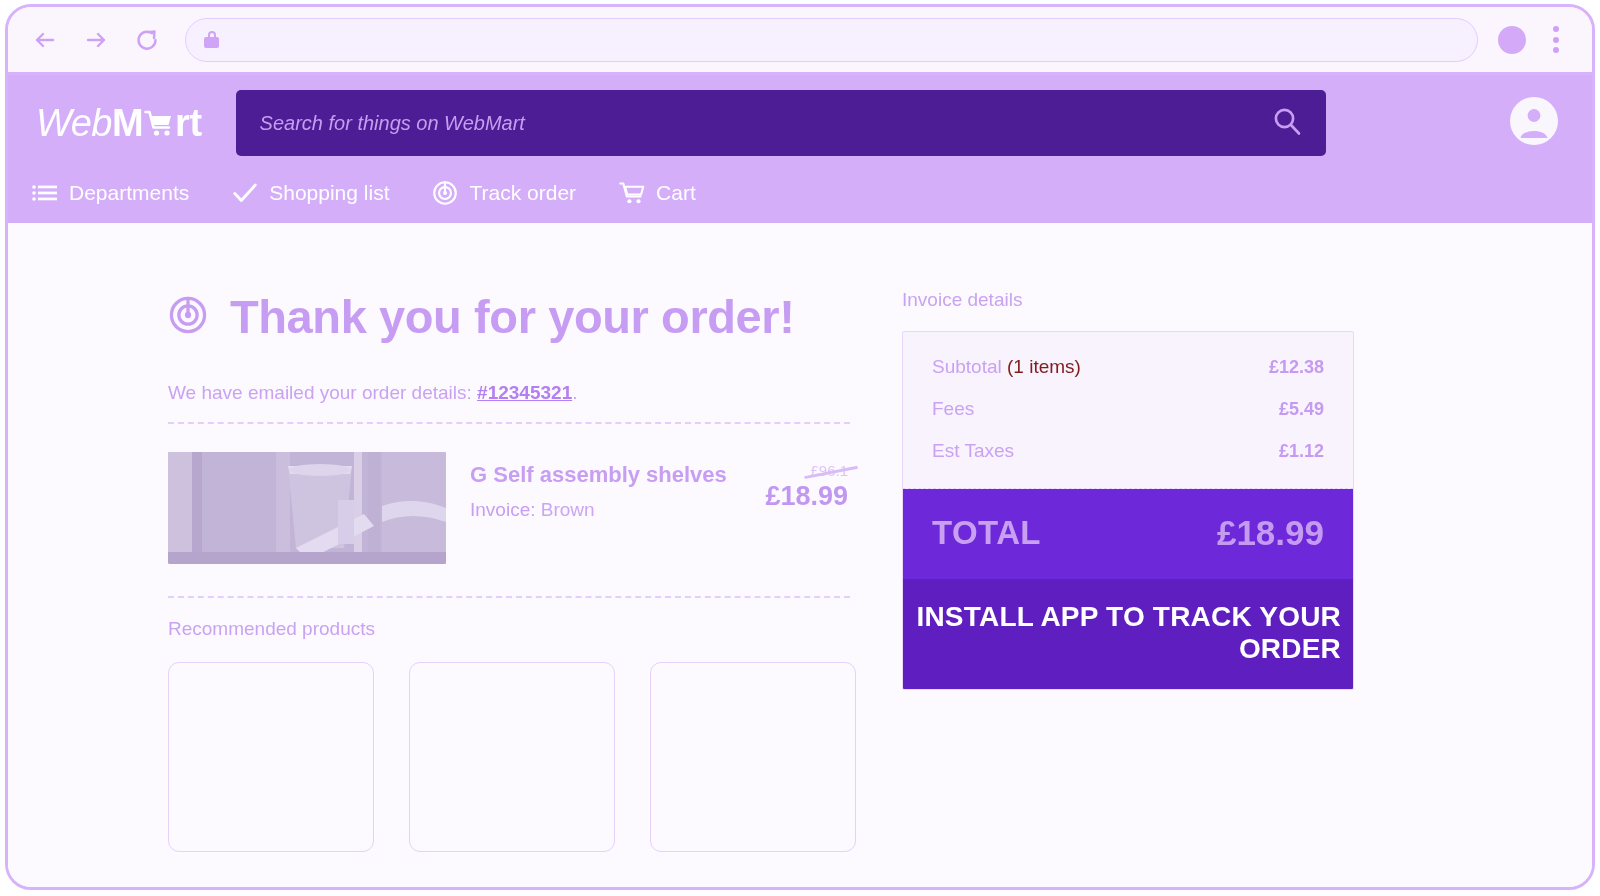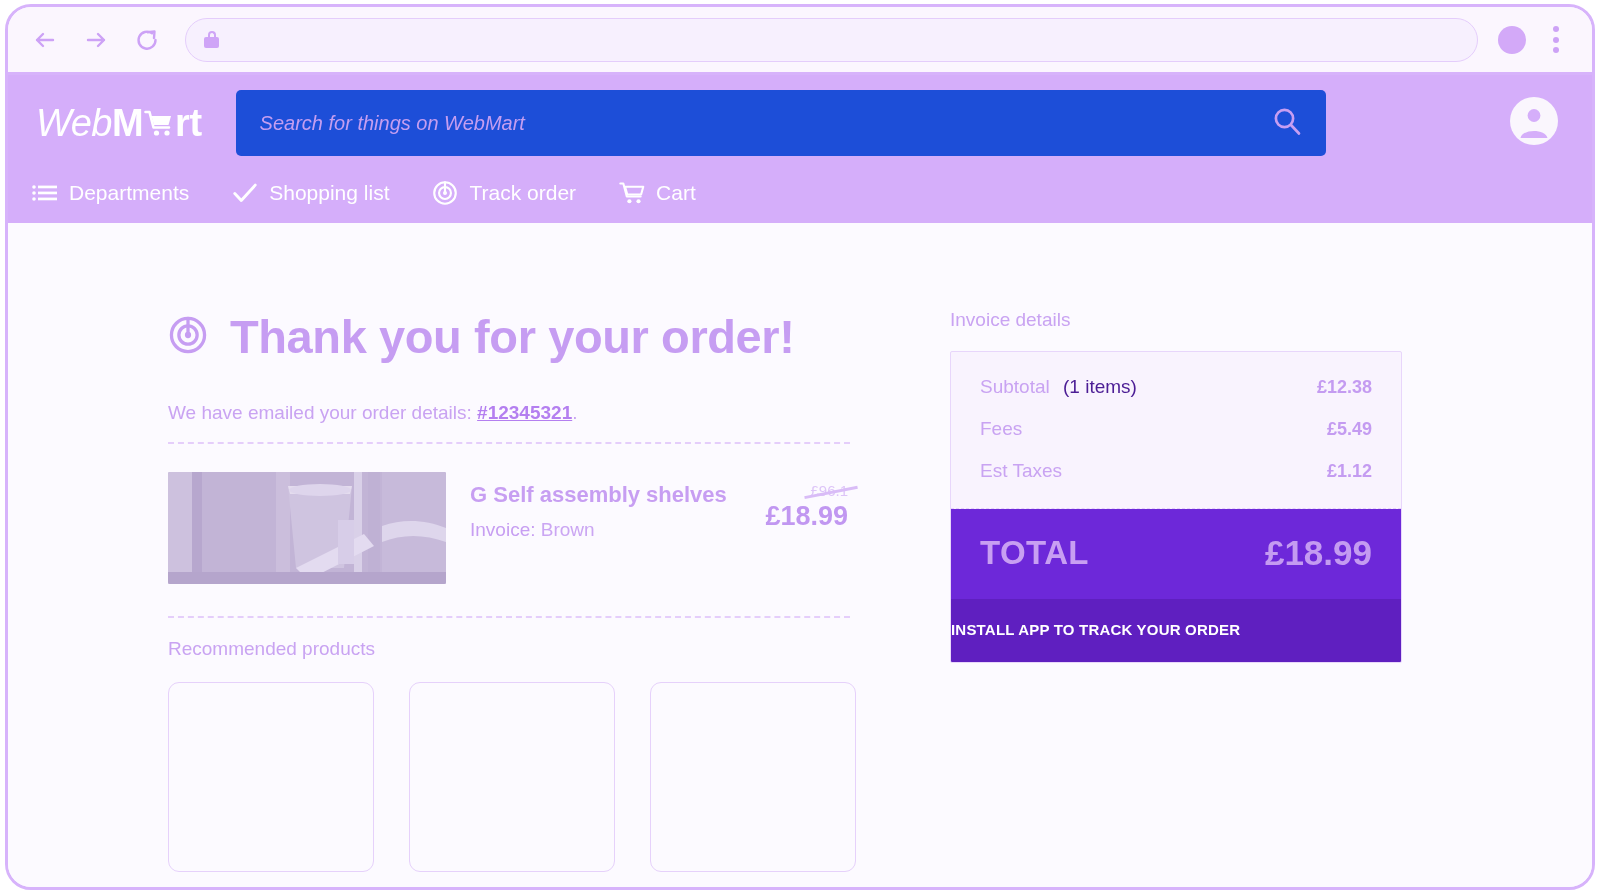--- a/index.html
+++ b/index.html
@@ -135,21 +135,21 @@
     position: relative;
     margin: 0 1px;
     transform: translateY(2px);
   }
   .logo .rt { font-weight: 800; }
 
   .search-wrap {
     flex: 0 0 1090px;
     height: 66px;
     margin-left: 34px;
-    background: #1d4ed8;
+    background: #4c1d95;
     border-radius: 5px;
     display: flex;
     align-items: center;
     padding: 0 22px 0 24px;
     cursor: text;
   }
   .search-input-fake {
     flex: 1;
     font-size: 20px;
     font-style: italic;
@@ -191,24 +191,24 @@
     position: absolute;
     left: 0; top: 216px;
     right: 0; bottom: 0;
     background: #fcfaff;
     overflow: hidden;
   }
 
   .content {
     position: absolute;
     left: 160px;
-    top: 86px;
+    top: 66px;
     width: 1248px;
     display: flex;
-    gap: 100px;
+    gap: 52px;
   }
 
   .col-left { width: 682px; flex: 0 0 682px; }
   .col-right { width: 452px; flex: 0 0 452px; }
 
   
   .thanks-row {
     display: flex;
     align-items: center;
     gap: 22px;
@@ -335,21 +335,21 @@
   }
   .invoice-rows { padding: 24px 29px 26px 29px; }
   .inv-row {
     display: flex;
     align-items: baseline;
     justify-content: space-between;
     margin-bottom: 20px;
   }
   .inv-row:last-child { margin-bottom: 0; }
   .inv-label { font-size: 19px; color: #c9a3f2; }
-  .inv-label .muted { color: #4c1d95; margin-left: 8px; }
+  .inv-label .muted { color: #7f1d1d; }
   .inv-value { font-size: 18px; font-weight: 700; color: #c49bf1; }
 
   .inv-divider { border-top: 1.4px dashed #e6d1fb; }
 
   .total-row {
     display: flex;
     align-items: center;
     justify-content: space-between;
     padding: 24px 29px 26px 29px;
     background: #6d28d9;
@@ -366,25 +366,25 @@
     color: #c49bf1;
   }
 
   .install-btn {
     display: block;
     width: 100%;
     border: none;
     background: #5f1fc0;
     color: #ffffff;
     font-family: "Liberation Sans", sans-serif;
-    font-size: 15px;
+    font-size: 28px;
     font-weight: 700;
     letter-spacing: 0.2px;
-    padding: 22px 4px 24px 0;
-    text-align: left;
+    padding: 22px 12px 24px 0;
+    text-align: right;
     cursor: pointer;
   }
 </style>
 </head>
 <body>
 
 <div class="browser-window">
 
   <div class="browser-toolbar">
     <div class="nav-btns">

